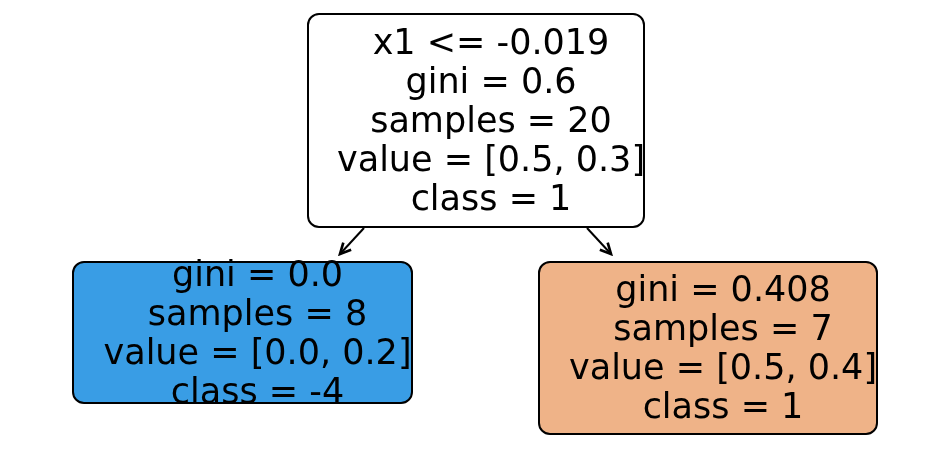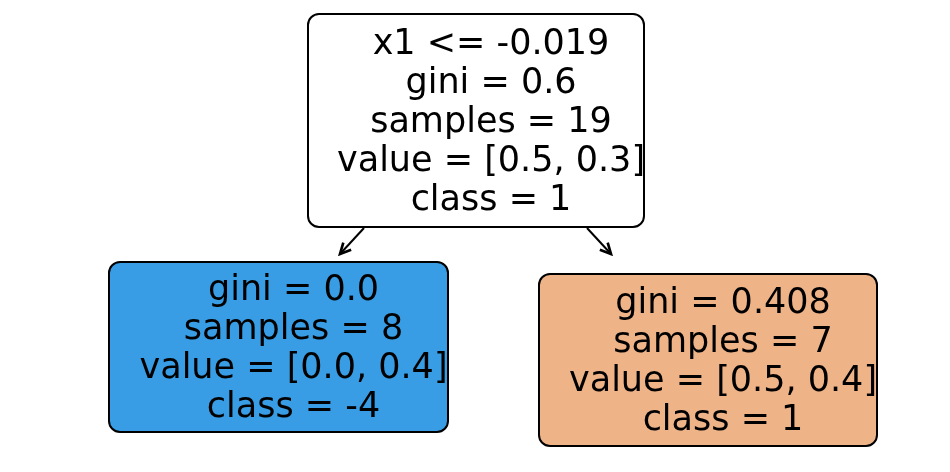--- a/index.html
+++ b/index.html
@@ -44,53 +44,53 @@
     text-align: center;
     padding-left: 30px;
   }
   .node .tline {
     font-size: 35px;
     line-height: 39px;
     color: #000000;
     white-space: nowrap;
   }
   .node-root  { left: 307px; top: 13px;  width: 338px; height: 215px; }
-  .node-left  { left: 72px;  top: 261px; width: 341px; height: 172px; margin-left: 36px; }
+  .node-left  { left: 72px;  top: 261px; width: 341px; height: 143px; }
   .node-right { left: 538px; top: 261px; width: 340px; height: 174px; }
 </style>
 </head>
 <body>
 
 <div class="figure">
 
   <svg class="edges-svg" viewBox="0 0 950 472">
     <defs>
       <marker id="openArrow" viewBox="0 0 12 12" refX="10" refY="6" markerWidth="8" markerHeight="8" orient="auto-start-reverse">
         <path class="arrowhead-path" d="M2,2 L10,6 L2,10"></path>
       </marker>
     </defs>
     <line x1="364" y1="228" x2="340" y2="254" marker-end="url(#openArrow)" style="stroke: rgb(0, 0, 0);"></line>
     <line x1="587" y1="228" x2="611" y2="254" marker-end="url(#openArrow)" style="stroke: rgb(0, 0, 0);"></line>
   </svg>
 
   <div class="node node-root" style="background-color: rgb(255, 255, 255);">
     <div class="tline">x1 &lt;= -0.019</div>
     <div class="tline">gini = 0.6</div>
-    <div class="tline">samples = 19</div>
+    <div class="tline">samples = 20</div>
     <div class="tline">value = [0.5, 0.3]</div>
     <div class="tline">class = 1</div>
   </div>
 
   <div class="node node-left" style="background-color: rgb(57, 157, 229);">
     <div class="tline">gini = 0.0</div>
     <div class="tline">samples = 8</div>
-    <div class="tline">value = [0.0, 0.4]</div>
+    <div class="tline">value = [0.0, 0.2]</div>
     <div class="tline">class = -4</div>
   </div>
 
-  <div class="node node-right" style="background-color: rgb(239, 179, 136); margin-top: 12px;">
+  <div class="node node-right" style="background-color: rgb(239, 179, 136);">
     <div class="tline">gini = 0.408</div>
     <div class="tline">samples = 7</div>
     <div class="tline">value = [0.5, 0.4]</div>
     <div class="tline">class = 1</div>
   </div>
 
 </div>
 
 </body></html>

